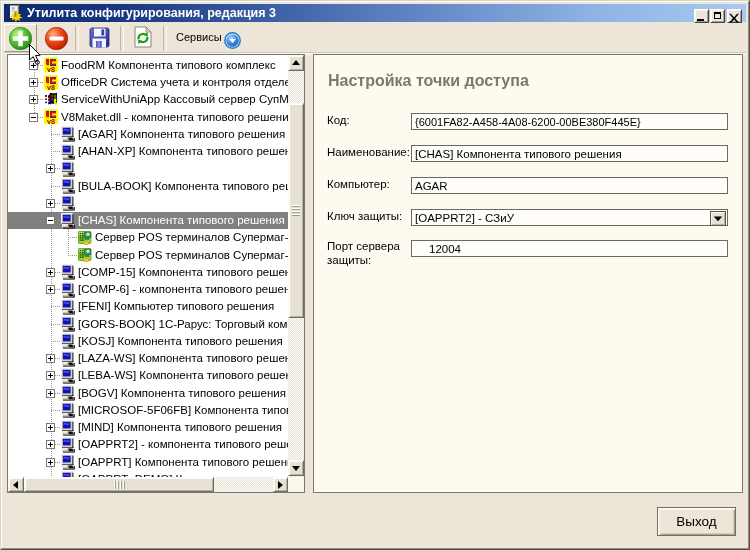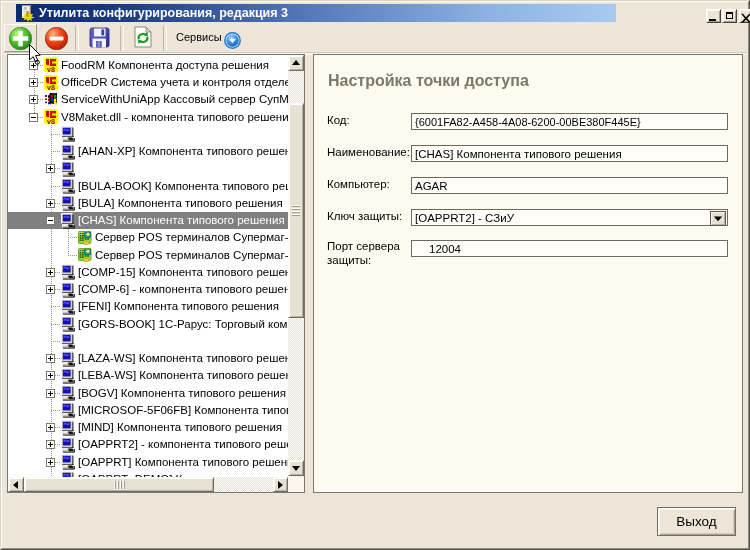--- a/index.html
+++ b/index.html
@@ -19,21 +19,21 @@
   border:1px solid; border-color:#fbf8f1 #6f6d63 #6f6d63 #fbf8f1;
   box-shadow:inset 1px 1px 0 #fff, inset -1px -1px 0 #b5b1a3; }
 .wbtn { position:absolute; top:5px; width:15px; height:14px; background:#ece5d8;
   border:1px solid; border-color:#fff #47453c #47453c #fff; box-sizing:border-box;
   box-shadow:inset 1px 1px 0 #f8f5ee, inset -1px -1px 0 #a39f92; }
 </style></head><body>
 
 <div class="abs" style="inset:0;border:1px solid;border-color:#d7d3c6 #53514a #53514a #d7d3c6"></div>
 <div class="abs" style="inset:1px;border:1px solid;border-color:#fffef6 #8e8b7e #8e8b7e #fffef6"></div>
 
-<div class="abs" style="left:16px;top:4px;width:600px;height:18px;
+<div class="abs" style="left:4px;top:4px;width:742px;height:18px;
   background:linear-gradient(to right,#0c2a70 0%,#17367f 15%,#4e71b5 45%,#8fb4e4 80%,#a8caf0 100%)">
   <span class="abs" style="left:3px;top:1px;width:16px;height:16px">
     <svg width="17" height="17" viewBox="0 0 17 17">
       <rect x="3" y="0.5" width="9" height="13" fill="#f6f5ef"></rect>
       <rect x="10.6" y="0.5" width="1.8" height="13" fill="#908e82"></rect>
       <rect x="12" y="1" width="1.2" height="13" fill="#2a2a28"></rect>
       <rect x="3" y="13" width="10" height="1.4" fill="#2a2a28"></rect>
       <rect x="4.5" y="2" width="3.4" height="2.8" fill="#c2c0b6"></rect>
       <rect x="4.5" y="5.8" width="3.4" height="1.1" fill="#c2c0b6"></rect>
       <rect x="9" y="6.6" width="1.4" height="1.1" fill="#c2c0b6"></rect>
@@ -141,21 +141,21 @@
     <span style="position:absolute;left:35px;top:0.5px;width:16px;height:16px"><svg width="16" height="16" viewBox="0 0 16 16">
 <rect x="1" y="0" width="14" height="15" rx="2" fill="#ffee00"></rect>
 <rect x="1" y="0" width="14" height="15" rx="2" fill="none" stroke="#ffff60" stroke-width="1"></rect>
 <path d="M3 2.6h3v5.6H3.6L3 6V3.5L4.2 3.4H3z" fill="#cc1100"></path>
 <rect x="3" y="2" width="3" height="1" fill="#2233bb"></rect>
 <path d="M7 3h6v1.6h-4v1.8h4V8H7z" fill="#dd1100"></path>
 <rect x="7" y="2" width="6" height="1" fill="#2233bb"></rect>
 <rect x="7" y="8" width="6" height="1" fill="#2233bb"></rect>
 <text x="8" y="14.6" font-family="Liberation Sans" font-weight="bold" font-size="7.2" fill="#881100" text-anchor="middle">v8</text>
 </svg></span>
-    <span style="position:absolute;left:53px;top:0;color:#000;white-space:nowrap">FoodRM Компонента доступа решения</span>
+    <span style="position:absolute;left:53px;top:0;color:#000;white-space:nowrap">FoodRM Компонента типового комплекс</span>
   </div>
 <div class="trow" style="top:74.12px">
     <div class="hdot" style="left:25.5px;width:9.5px;top:8px"></div>
     <svg style="position:absolute;left:21px;top:4px" width="9" height="9">
       <rect x="0.5" y="0.5" width="8" height="8" fill="#fff" stroke="#7a7a72"></rect>
       <rect x="2" y="4" width="5" height="1" fill="#000"></rect>
       <rect x="4" y="2" width="1" height="5" fill="#000"></rect>
     </svg>
     <span style="position:absolute;left:35px;top:0.5px;width:16px;height:16px"><svg width="16" height="16" viewBox="0 0 16 16">
 <rect x="1" y="0" width="14" height="15" rx="2" fill="#ffee00"></rect>
@@ -221,20 +221,21 @@
 <path d="M1 0h11.4v1H2v9.4H1z" fill="#f4f2ee"></path>
 <rect x="2.8" y="1.8" width="7.8" height="6.6" fill="#1212aa"></rect>
 <path d="M3.4 3.4l2-.9 1.4 1.2 2.4-1v2l-2.2.6-1.6-1-2 .8z" fill="#5050ff"></path>
 <rect x="2" y="11" width="11.6" height="3.6" fill="#c9c5bd"></rect>
 <path d="M2 11h11.6v1H3v2.6H2z" fill="#eceae4"></path>
 <rect x="3.4" y="11.9" width="3.2" height="1" fill="#f6f4f0"></rect>
 <path d="M8 11.6h4.4l1 2.6H9z" fill="#111"></path>
 <rect x="3" y="14.6" width="11.6" height="1" fill="#111"></rect>
 <rect x="13.6" y="12" width="1.2" height="3" fill="#111"></rect>
 </svg></span>
+    <span style="position:absolute;left:70px;top:0;color:#000;white-space:nowrap">[AGAR] Компонента типового решения</span>
   </div>
 <div class="trow" style="top:143.12px">
     <div class="hdot" style="left:42.5px;width:9.5px;top:8px"></div>
     <span style="position:absolute;left:52px;top:0.5px;width:16px;height:16px"><svg width="16" height="16" viewBox="0 0 16 16">
 <rect x="12" y="1.6" width="1.4" height="9.4" fill="#111"></rect>
 <rect x="2" y="10" width="11.4" height="1" fill="#111"></rect>
 <rect x="1" y="0" width="11.4" height="10.4" fill="#d4d0c8"></rect>
 <path d="M1 0h11.4v1H2v9.4H1z" fill="#f4f2ee"></path>
 <rect x="2.8" y="1.8" width="7.8" height="6.6" fill="#1212aa"></rect>
 <path d="M3.4 3.4l2-.9 1.4 1.2 2.4-1v2l-2.2.6-1.6-1-2 .8z" fill="#5050ff"></path>
@@ -301,21 +302,20 @@
 <path d="M1 0h11.4v1H2v9.4H1z" fill="#f4f2ee"></path>
 <rect x="2.8" y="1.8" width="7.8" height="6.6" fill="#1212aa"></rect>
 <path d="M3.4 3.4l2-.9 1.4 1.2 2.4-1v2l-2.2.6-1.6-1-2 .8z" fill="#5050ff"></path>
 <rect x="2" y="11" width="11.6" height="3.6" fill="#c9c5bd"></rect>
 <path d="M2 11h11.6v1H3v2.6H2z" fill="#eceae4"></path>
 <rect x="3.4" y="11.9" width="3.2" height="1" fill="#f6f4f0"></rect>
 <path d="M8 11.6h4.4l1 2.6H9z" fill="#111"></path>
 <rect x="3" y="14.6" width="11.6" height="1" fill="#111"></rect>
 <rect x="13.6" y="12" width="1.2" height="3" fill="#111"></rect>
 </svg></span>
-    <span style="position:absolute;left:70px;top:0;color:#000;white-space:nowrap">[BULA] Компонента типового решения</span>
   </div>
 <div class="trow" style="top:212.12px">
     <div style="position:absolute;left:0;top:0;width:281px;height:17px;background:#808080"></div>
     <div class="hdot" style="left:42.5px;width:9.5px;top:8px"></div>
     <svg style="position:absolute;left:38px;top:4px" width="9" height="9">
       <rect x="0.5" y="0.5" width="8" height="8" fill="#fff" stroke="#7a7a72"></rect>
       <rect x="2" y="4" width="5" height="1" fill="#000"></rect>
     </svg>
     <span style="position:absolute;left:52px;top:0.5px;width:16px;height:16px"><svg width="16" height="16" viewBox="0 0 16 16">
 <rect x="12" y="1.6" width="1.4" height="9.4" fill="#111"></rect>
@@ -440,21 +440,21 @@
 <path d="M1 0h11.4v1H2v9.4H1z" fill="#f4f2ee"></path>
 <rect x="2.8" y="1.8" width="7.8" height="6.6" fill="#1212aa"></rect>
 <path d="M3.4 3.4l2-.9 1.4 1.2 2.4-1v2l-2.2.6-1.6-1-2 .8z" fill="#5050ff"></path>
 <rect x="2" y="11" width="11.6" height="3.6" fill="#c9c5bd"></rect>
 <path d="M2 11h11.6v1H3v2.6H2z" fill="#eceae4"></path>
 <rect x="3.4" y="11.9" width="3.2" height="1" fill="#f6f4f0"></rect>
 <path d="M8 11.6h4.4l1 2.6H9z" fill="#111"></path>
 <rect x="3" y="14.6" width="11.6" height="1" fill="#111"></rect>
 <rect x="13.6" y="12" width="1.2" height="3" fill="#111"></rect>
 </svg></span>
-    <span style="position:absolute;left:70px;top:0;color:#000;white-space:nowrap">[FENI] Компонента типового решения</span>
+    <span style="position:absolute;left:70px;top:0;color:#000;white-space:nowrap">[FENI] Компьютер типового решения</span>
   </div>
 <div class="trow" style="top:315.62px">
     <div class="hdot" style="left:42.5px;width:9.5px;top:8px"></div>
     <span style="position:absolute;left:52px;top:0.5px;width:16px;height:16px"><svg width="16" height="16" viewBox="0 0 16 16">
 <rect x="12" y="1.6" width="1.4" height="9.4" fill="#111"></rect>
 <rect x="2" y="10" width="11.4" height="1" fill="#111"></rect>
 <rect x="1" y="0" width="11.4" height="10.4" fill="#d4d0c8"></rect>
 <path d="M1 0h11.4v1H2v9.4H1z" fill="#f4f2ee"></path>
 <rect x="2.8" y="1.8" width="7.8" height="6.6" fill="#1212aa"></rect>
 <path d="M3.4 3.4l2-.9 1.4 1.2 2.4-1v2l-2.2.6-1.6-1-2 .8z" fill="#5050ff"></path>
@@ -476,20 +476,21 @@
 <path d="M1 0h11.4v1H2v9.4H1z" fill="#f4f2ee"></path>
 <rect x="2.8" y="1.8" width="7.8" height="6.6" fill="#1212aa"></rect>
 <path d="M3.4 3.4l2-.9 1.4 1.2 2.4-1v2l-2.2.6-1.6-1-2 .8z" fill="#5050ff"></path>
 <rect x="2" y="11" width="11.6" height="3.6" fill="#c9c5bd"></rect>
 <path d="M2 11h11.6v1H3v2.6H2z" fill="#eceae4"></path>
 <rect x="3.4" y="11.9" width="3.2" height="1" fill="#f6f4f0"></rect>
 <path d="M8 11.6h4.4l1 2.6H9z" fill="#111"></path>
 <rect x="3" y="14.6" width="11.6" height="1" fill="#111"></rect>
 <rect x="13.6" y="12" width="1.2" height="3" fill="#111"></rect>
 </svg></span>
+    <span style="position:absolute;left:70px;top:0;color:#000;white-space:nowrap">[KOSJ] Компонента типового решения</span>
   </div>
 <div class="trow" style="top:350.12px">
     <div class="hdot" style="left:42.5px;width:9.5px;top:8px"></div>
     <svg style="position:absolute;left:38px;top:4px" width="9" height="9">
       <rect x="0.5" y="0.5" width="8" height="8" fill="#fff" stroke="#7a7a72"></rect>
       <rect x="2" y="4" width="5" height="1" fill="#000"></rect>
       <rect x="4" y="2" width="1" height="5" fill="#000"></rect>
     </svg>
     <span style="position:absolute;left:52px;top:0.5px;width:16px;height:16px"><svg width="16" height="16" viewBox="0 0 16 16">
 <rect x="12" y="1.6" width="1.4" height="9.4" fill="#111"></rect>

